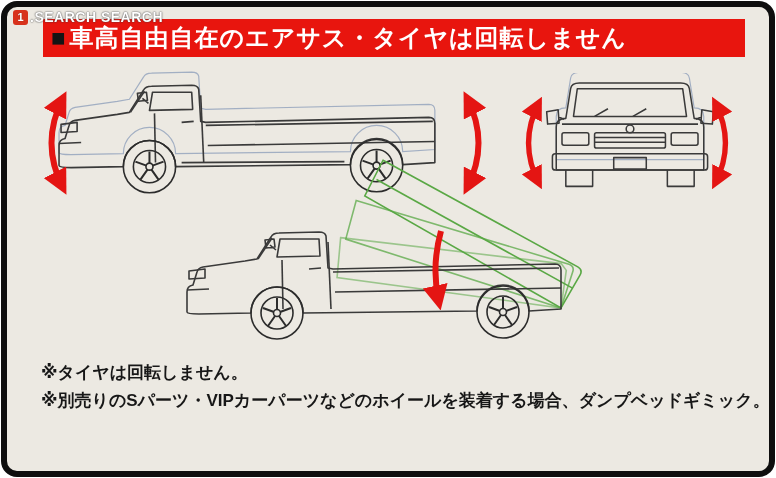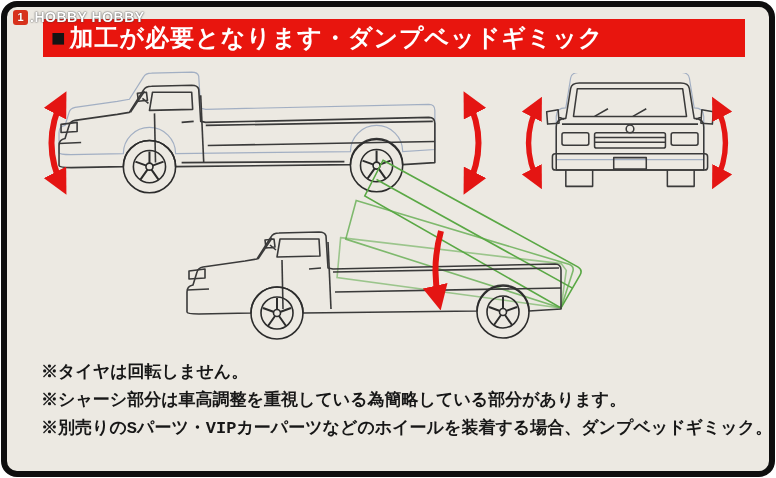--- a/index.html
+++ b/index.html
@@ -34,39 +34,39 @@
     white-space:nowrap;
   }
   .art { position:absolute; }
   .side-view  { left:46px;  top:58px;  width:412px; height:151px; }
   .front-view { left:532px; top:66px;  width:182px; height:130px; }
   .dump-view  { left:178px; top:150px; width:400px; height:205px; }
   .arrow-a1 { left:26px;  top:80px; width:38px; height:112px; }
   .arrow-a2 { left:452px; top:80px; width:38px; height:112px; }
   .arrow-a3 { left:505px; top:84px; width:34px; height:104px; }
   .arrow-a4 { left:701px; top:84px; width:34px; height:104px; }
-  .notes { position:absolute; left:34px; top:353px;font-family:Liberation Mono, monospace; }
+  .notes { position:absolute; left:34px; top:353px; }
   .note {
     font-size:17px; font-weight:700; color:#171717;
     line-height:26px; margin-bottom:2px; white-space:nowrap;
   }
 </style>
 </head>
 <body>
 
 <div id="screen">
 
   <div class="watermark">
     <span class="wm-logo">1</span>
-    <span class="wm-text">.HOBBY HOBBY</span>
+    <span class="wm-text">.SEARCH SEARCH</span>
   </div>
 
   <div class="banner">
     <span class="banner-marker">■</span>
-    <span class="banner-title">加工が必要となります・ダンプベッドギミック</span>
+    <span class="banner-title">車高自由自在のエアサス・タイヤは回転しません</span>
   </div>
 
   <svg class="art side-view" viewBox="0 0 410 150">
     <g fill="none" stroke="#9aa9c0" stroke-width="1.2" transform="translate(0,-13)" opacity="0.9">
       <path d="M6,100 L6,80 Q6,74 12,73 L16,60 Q17,56 22,55 L64,49 L76,47 L90,25 Q92,21 98,21 L138,20 Q144,20 145,24 L147,56 L152,57 L374,52 Q380,52 380,58 L380,97 L348,99 A26,26 0 0 0 296,99 L122,101 A26,26 0 0 0 70,101 L18,102 Q6,102 6,100 Z"></path>
     </g>
     <g fill="none" stroke="#3a3a3a" stroke-width="1.6" stroke-linejoin="round">
       <path d="M6,100 L6,80 Q6,74 12,73 L16,60 Q17,56 22,55 L64,49 L76,47 L90,25 Q92,21 98,21 L138,20 Q144,20 145,24 L147,56 L152,57 L374,52 Q380,52 380,58 L380,97 L348,99 A26,26 0 0 0 296,99 L122,101 A26,26 0 0 0 70,101 L18,102 Q6,102 6,100 Z"></path>
       <path d="M77,47 L91,26"></path>
       <path d="M99,27 L96,45 L139,44 L138,27 Z"></path>
@@ -193,17 +193,16 @@
           <circle cx="322" cy="100" r="3.5"></circle>
         <path d="M322,85 L322,97 M336,95 L325,99 M331,113 L324,103 M313,113 L320,103 M308,95 L319,99" stroke-width="2"></path>
       </g>
     </g>
 
     <path d="M256,74 Q246,110 254,146" fill="none" stroke="#e41513" stroke-width="6" marker-end="url(#m5)"></path>
   </svg>
 
   <div class="notes">
     <div class="note">※タイヤは回転しません。</div>
-    <div class="note">※シャーシ部分は車高調整を重視している為簡略している部分があります。</div>
     <div class="note">※別売りのSパーツ・VIPカーパーツなどのホイールを装着する場合、ダンプベッドギミック。</div>
   </div>
 
 </div>
 
 </body></html>

